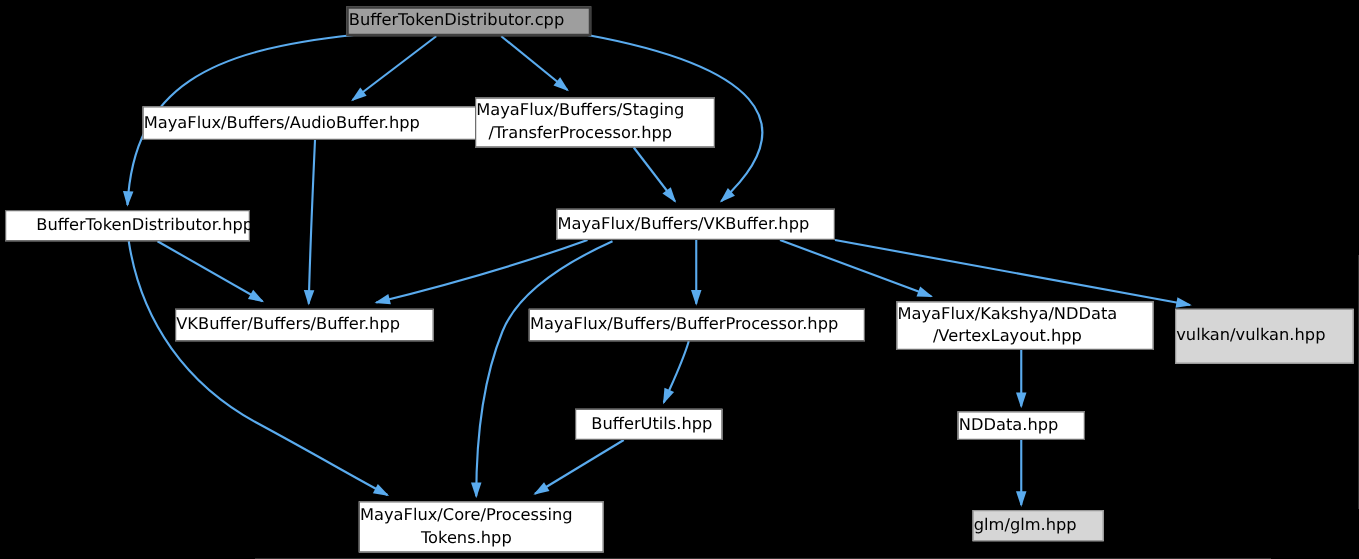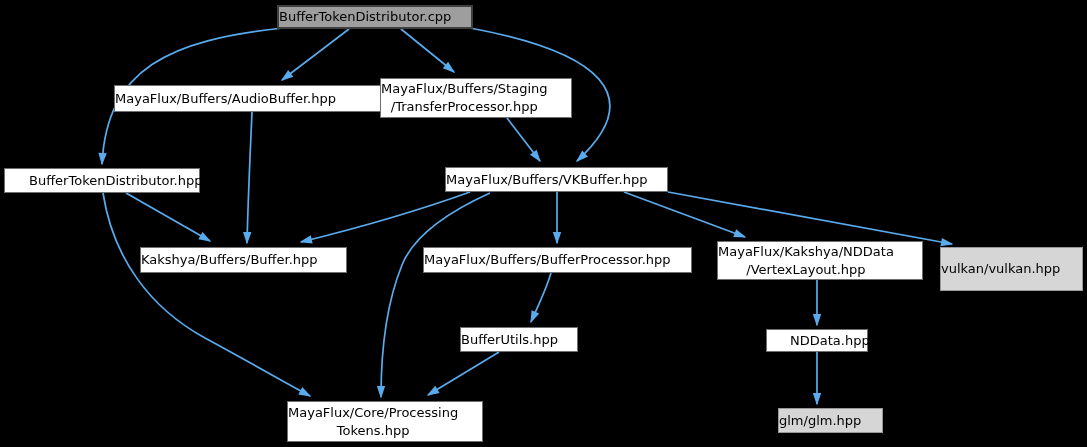--- a/index.html
+++ b/index.html
@@ -92,41 +92,41 @@
 
   <div class="node" style="left:4px; top:168px; width:196px; height:25px;padding-left:24px;">
     <span>BufferTokenDistributor.hpp</span>
   </div>
 
   <div class="node" style="left:445px; top:167px; width:223px; height:25px;">
     <span>MayaFlux/Buffers/VKBuffer.hpp</span>
   </div>
 
   <div class="node" style="left:140px; top:247px; width:207px; height:26px;">
-    <span>Kakshya/Buffers/Buffer.hpp</span>
+    <span>VKBuffer/Buffers/Buffer.hpp</span>
   </div>
 
   <div class="node" style="left:423px; top:247px; width:269px; height:26px;">
     <span>MayaFlux/Buffers/BufferProcessor.hpp</span>
   </div>
 
   <div class="node" style="left:717px; top:241px; width:206px; height:39px;">
     <span>MayaFlux/Kakshya/NDData
 /VertexLayout.hpp</span>
   </div>
 
   <div class="node external" style="left:940px; top:247px; width:143px; height:44px;">
     <span>vulkan/vulkan.hpp</span>
   </div>
 
-  <div class="node" style="left:460px; top:327px; width:118px; height:25px;">
+  <div class="node" style="left:460px; top:327px; width:118px; height:25px;padding-left:12px;">
     <span>BufferUtils.hpp</span>
   </div>
 
-  <div class="node" style="left:766px; top:329px; width:102px; height:23px;padding-left:23px;">
+  <div class="node" style="left:766px; top:329px; width:102px; height:23px;">
     <span>NDData.hpp</span>
   </div>
 
   <div class="node" style="left:287px; top:401px; width:196px; height:41px;">
     <span>MayaFlux/Core/Processing
 Tokens.hpp</span>
   </div>
 
   <div class="node external" style="left:764px; top:408px; width:105px; height:25px;margin-left:14px;">
     <span>glm/glm.hpp</span>

